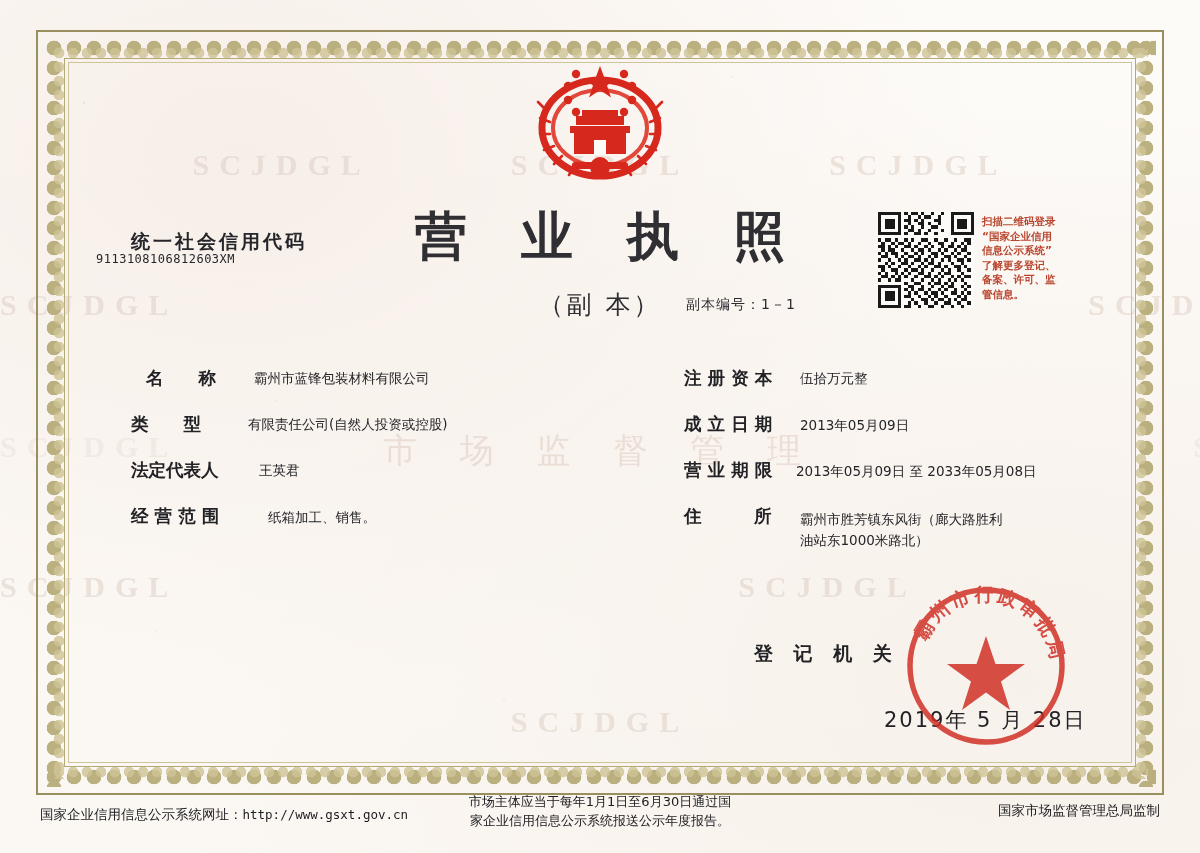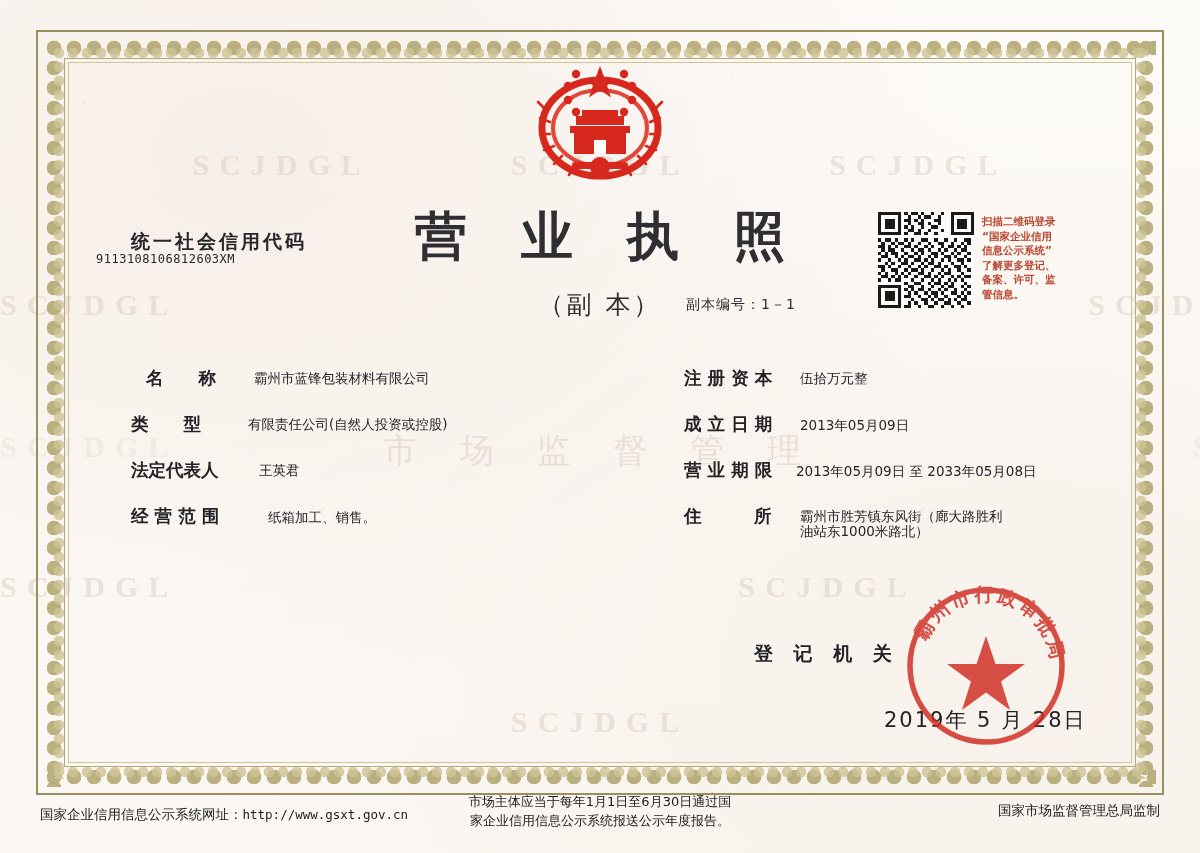--- a/index.html
+++ b/index.html
@@ -199,21 +199,21 @@
     color: #222226;
     white-space: nowrap;
   }
   .f-value {
     position: absolute;
     font-family: "DejaVu Sans", sans-serif;
     font-size: 13.5px;
     color: #242428;
     white-space: nowrap;
   }
-  .f-value.wrap { white-space: normal; width: 210px; line-height: 15px; }
+  .f-value.wrap { white-space: normal; width: 210px; line-height: 21px; }
 
   
   #registrar {
     position: absolute;
     left: 754px; top: 641px;
     font-family: "DejaVu Sans", sans-serif;
     font-size: 19px;
     font-weight: bold;
     letter-spacing: 7px;
     color: #222226;

